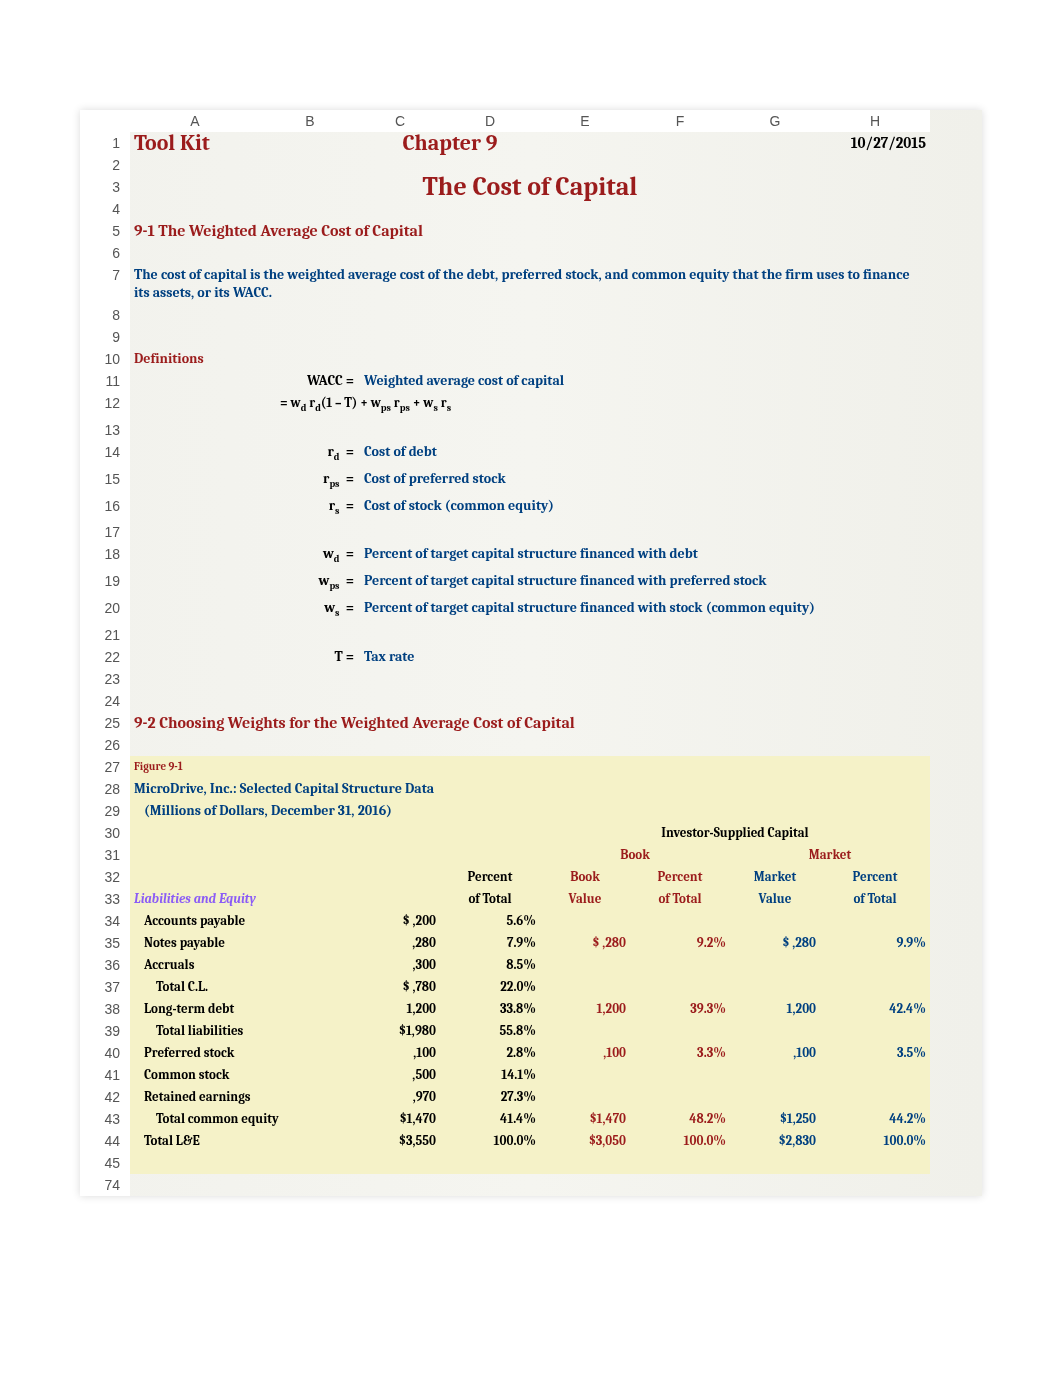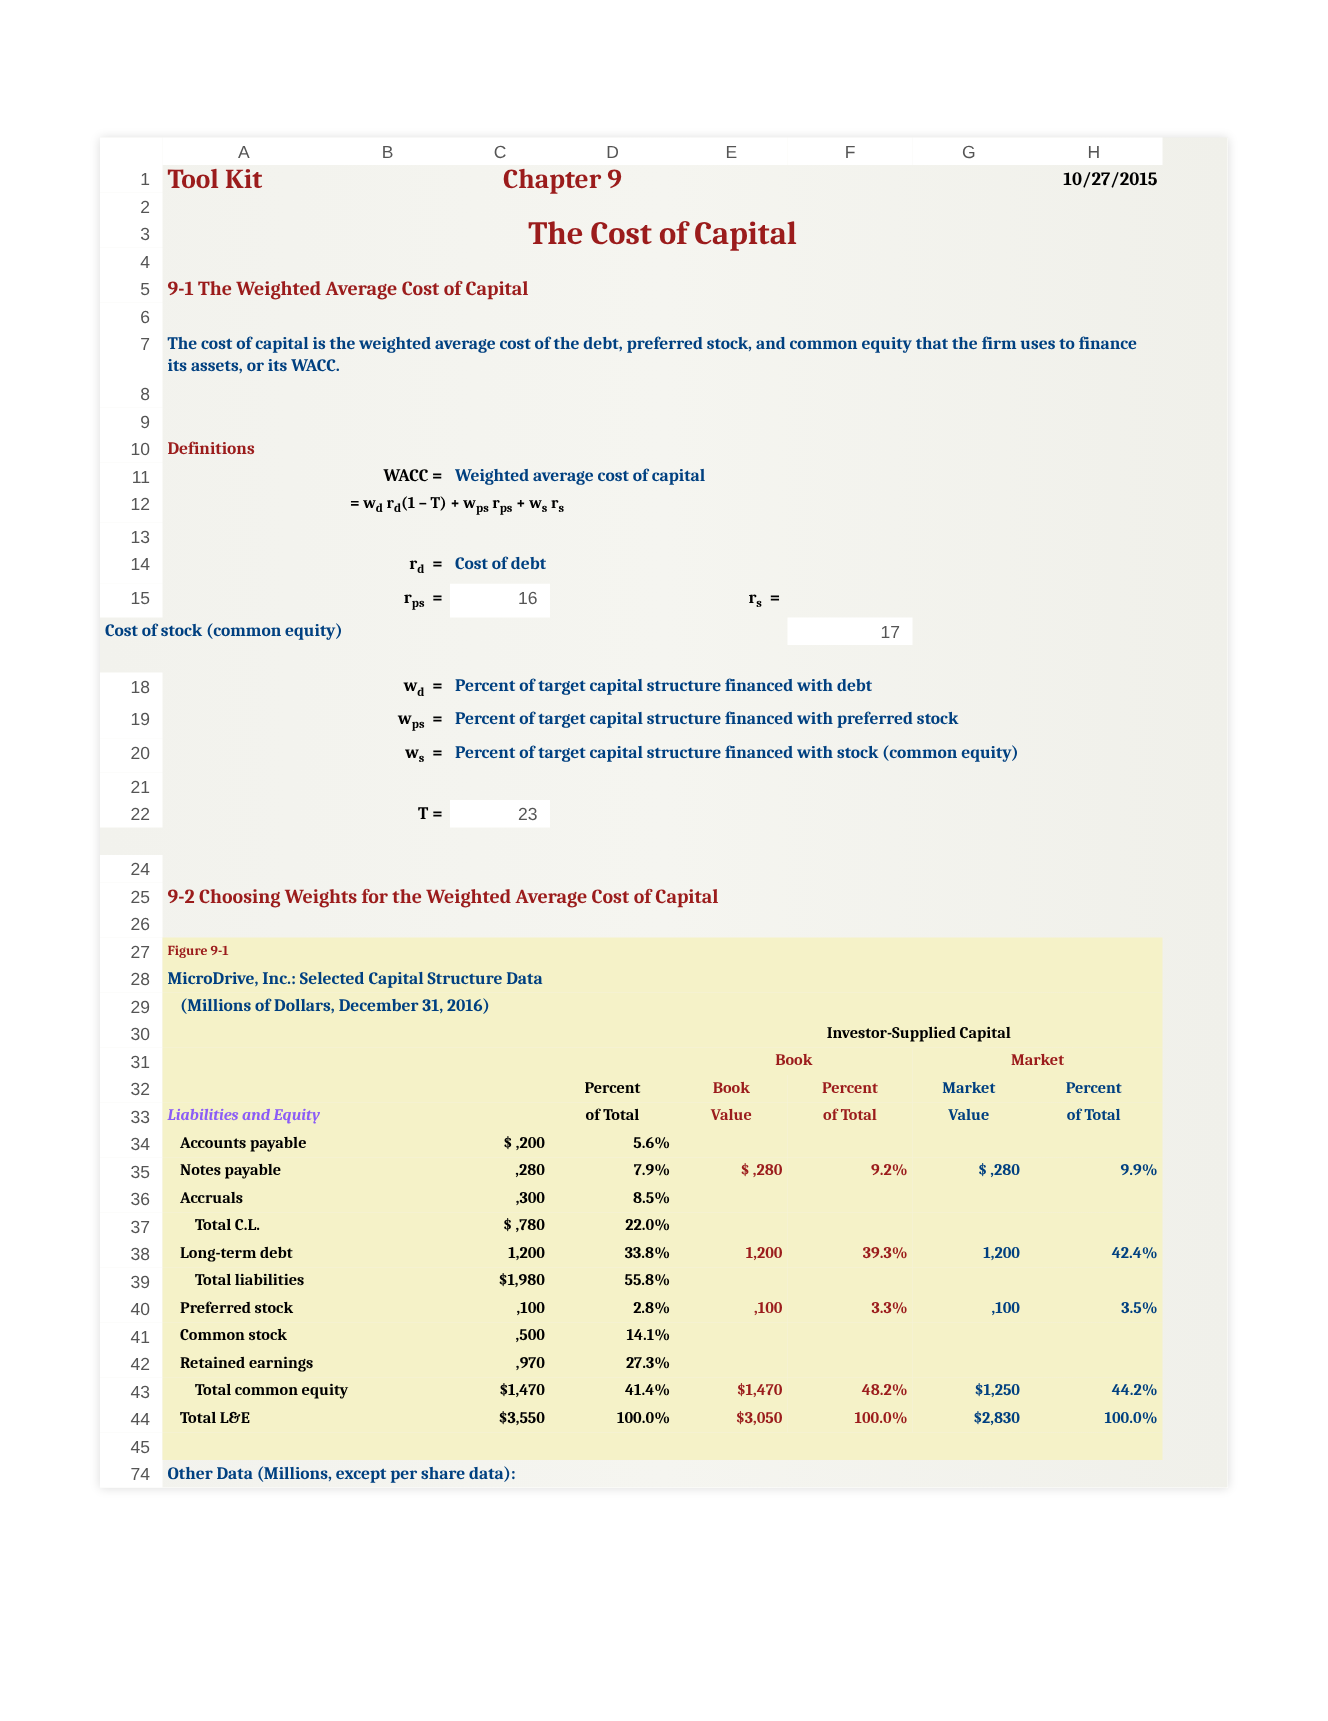--- a/index.html
+++ b/index.html
@@ -128,20 +128,21 @@
       <div class="cell span8"></div>
 
 <div class="cell rownum">14</div>
 <div class="cell"></div>
 <div class="cell sym">r<span class="sub">d</span>&nbsp; =</div>
 <div class="cell deftext" style="grid-column: span 6;">Cost of debt</div>
 
 <div class="cell rownum">15</div>
 <div class="cell"></div>
 <div class="cell sym">r<span class="sub">ps</span>&nbsp; =</div>
+<div class="cell deftext" style="grid-column: span 6;">Cost of preferred stock</div>
 
 <div class="cell rownum">16</div>
 <div class="cell"></div>
 <div class="cell sym">r<span class="sub">s</span>&nbsp; =</div>
 <div class="cell deftext" style="grid-column: span 6;">Cost of stock (common equity)</div>
 
 <div class="cell rownum">17</div>
       <div class="cell span8"></div>
 
 <div class="cell rownum">18</div>
@@ -158,20 +159,21 @@
 <div class="cell"></div>
 <div class="cell sym">w<span class="sub">s</span>&nbsp; =</div>
 <div class="cell deftext" style="grid-column: span 6;">Percent of target capital structure financed with stock (common equity)</div>
 
 <div class="cell rownum">21</div>
       <div class="cell span8"></div>
 
 <div class="cell rownum">22</div>
 <div class="cell"></div>
 <div class="cell sym">T =</div>
+<div class="cell deftext" style="grid-column: span 6;">Tax rate</div>
 
 <div class="cell rownum">23</div>
       <div class="cell span8"></div>
 <div class="cell rownum">24</div>
       <div class="cell span8"></div>
 
 <div class="cell rownum">25</div>
 <div class="cell sect span8">9-2 Choosing Weights for the Weighted Average Cost of Capital</div>
 <div class="cell rownum">26</div>
       <div class="cell span8"></div>
@@ -211,16 +213,15 @@
 <div class="cell th yellow">of Total</div>
 <div class="cell th yellow" style="color:#004080;">Value</div>
 <div class="cell th yellow" style="color:#004080;">of Total</div>
 
 <div id="datarows" style="display:contents;"><div class="cell rownum">34</div><div class="cell yellow datablack indent1 " style="grid-column: span 2;">Accounts payable</div><div class="cell yellow datablack r ">$ ,200</div><div class="cell yellow datablack r ">5.6%</div><div class="cell yellow datared r "></div><div class="cell yellow datared r "></div><div class="cell yellow datablue r "></div><div class="cell yellow datablue r "></div><div class="cell rownum">35</div><div class="cell yellow datablack indent1 " style="grid-column: span 2;">Notes payable</div><div class="cell yellow datablack r ">,280</div><div class="cell yellow datablack r ">7.9%</div><div class="cell yellow datared r ">$ ,280</div><div class="cell yellow datared r ">9.2%</div><div class="cell yellow datablue r ">$ ,280</div><div class="cell yellow datablue r ">9.9%</div><div class="cell rownum">36</div><div class="cell yellow datablack indent1 " style="grid-column: span 2;">Accruals</div><div class="cell yellow datablack r ">,300</div><div class="cell yellow datablack r ">8.5%</div><div class="cell yellow datared r "></div><div class="cell yellow datared r "></div><div class="cell yellow datablue r "></div><div class="cell yellow datablue r "></div><div class="cell rownum">37</div><div class="cell yellow datablack indent2 " style="grid-column: span 2;">Total C.L.</div><div class="cell yellow datablack r ">$ ,780</div><div class="cell yellow datablack r ">22.0%</div><div class="cell yellow datared r "></div><div class="cell yellow datared r "></div><div class="cell yellow datablue r "></div><div class="cell yellow datablue r "></div><div class="cell rownum">38</div><div class="cell yellow datablack indent1 " style="grid-column: span 2;">Long-term debt</div><div class="cell yellow datablack r ">1,200</div><div class="cell yellow datablack r ">33.8%</div><div class="cell yellow datared r ">1,200</div><div class="cell yellow datared r ">39.3%</div><div class="cell yellow datablue r ">1,200</div><div class="cell yellow datablue r ">42.4%</div><div class="cell rownum">39</div><div class="cell yellow datablack indent2 " style="grid-column: span 2;">Total  liabilities</div><div class="cell yellow datablack r ">$1,980</div><div class="cell yellow datablack r ">55.8%</div><div class="cell yellow datared r "></div><div class="cell yellow datared r "></div><div class="cell yellow datablue r "></div><div class="cell yellow datablue r "></div><div class="cell rownum">40</div><div class="cell yellow datablack indent1 " style="grid-column: span 2;">Preferred stock</div><div class="cell yellow datablack r ">,100</div><div class="cell yellow datablack r ">2.8%</div><div class="cell yellow datared r ">,100</div><div class="cell yellow datared r ">3.3%</div><div class="cell yellow datablue r ">,100</div><div class="cell yellow datablue r ">3.5%</div><div class="cell rownum">41</div><div class="cell yellow datablack indent1 " style="grid-column: span 2;">Common stock</div><div class="cell yellow datablack r ">,500</div><div class="cell yellow datablack r ">14.1%</div><div class="cell yellow datared r "></div><div class="cell yellow datared r "></div><div class="cell yellow datablue r "></div><div class="cell yellow datablue r "></div><div class="cell rownum">42</div><div class="cell yellow datablack indent1 " style="grid-column: span 2;">Retained earnings</div><div class="cell yellow datablack r ">,970</div><div class="cell yellow datablack r ">27.3%</div><div class="cell yellow datared r "></div><div class="cell yellow datared r "></div><div class="cell yellow datablue r "></div><div class="cell yellow datablue r "></div><div class="cell rownum">43</div><div class="cell yellow datablack indent2 " style="grid-column: span 2;">Total common equity</div><div class="cell yellow datablack r ">$1,470</div><div class="cell yellow datablack r ">41.4%</div><div class="cell yellow datared r ">$1,470</div><div class="cell yellow datared r ">48.2%</div><div class="cell yellow datablue r ">$1,250</div><div class="cell yellow datablue r ">44.2%</div><div class="cell rownum">44</div><div class="cell yellow datablack indent1 " style="grid-column: span 2;">Total L&amp;E</div><div class="cell yellow datablack r ">$3,550</div><div class="cell yellow datablack r ">100.0%</div><div class="cell yellow datared r ">$3,050</div><div class="cell yellow datared r ">100.0%</div><div class="cell yellow datablue r ">$2,830</div><div class="cell yellow datablue r ">100.0%</div></div>
 
 <div class="cell rownum">45</div>
       <div class="cell span8 yellow"></div>
 
 <div class="cell rownum">74</div>
-<div class="cell figtitle span8">Other Data (Millions, except per share data):</div>
 
 </div>
 </div>
 
 </body></html>

